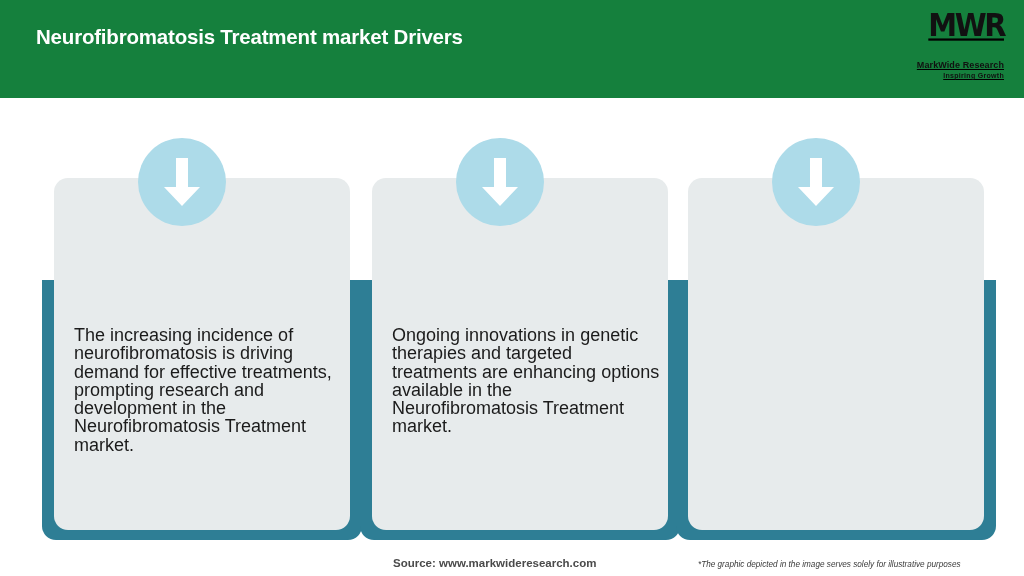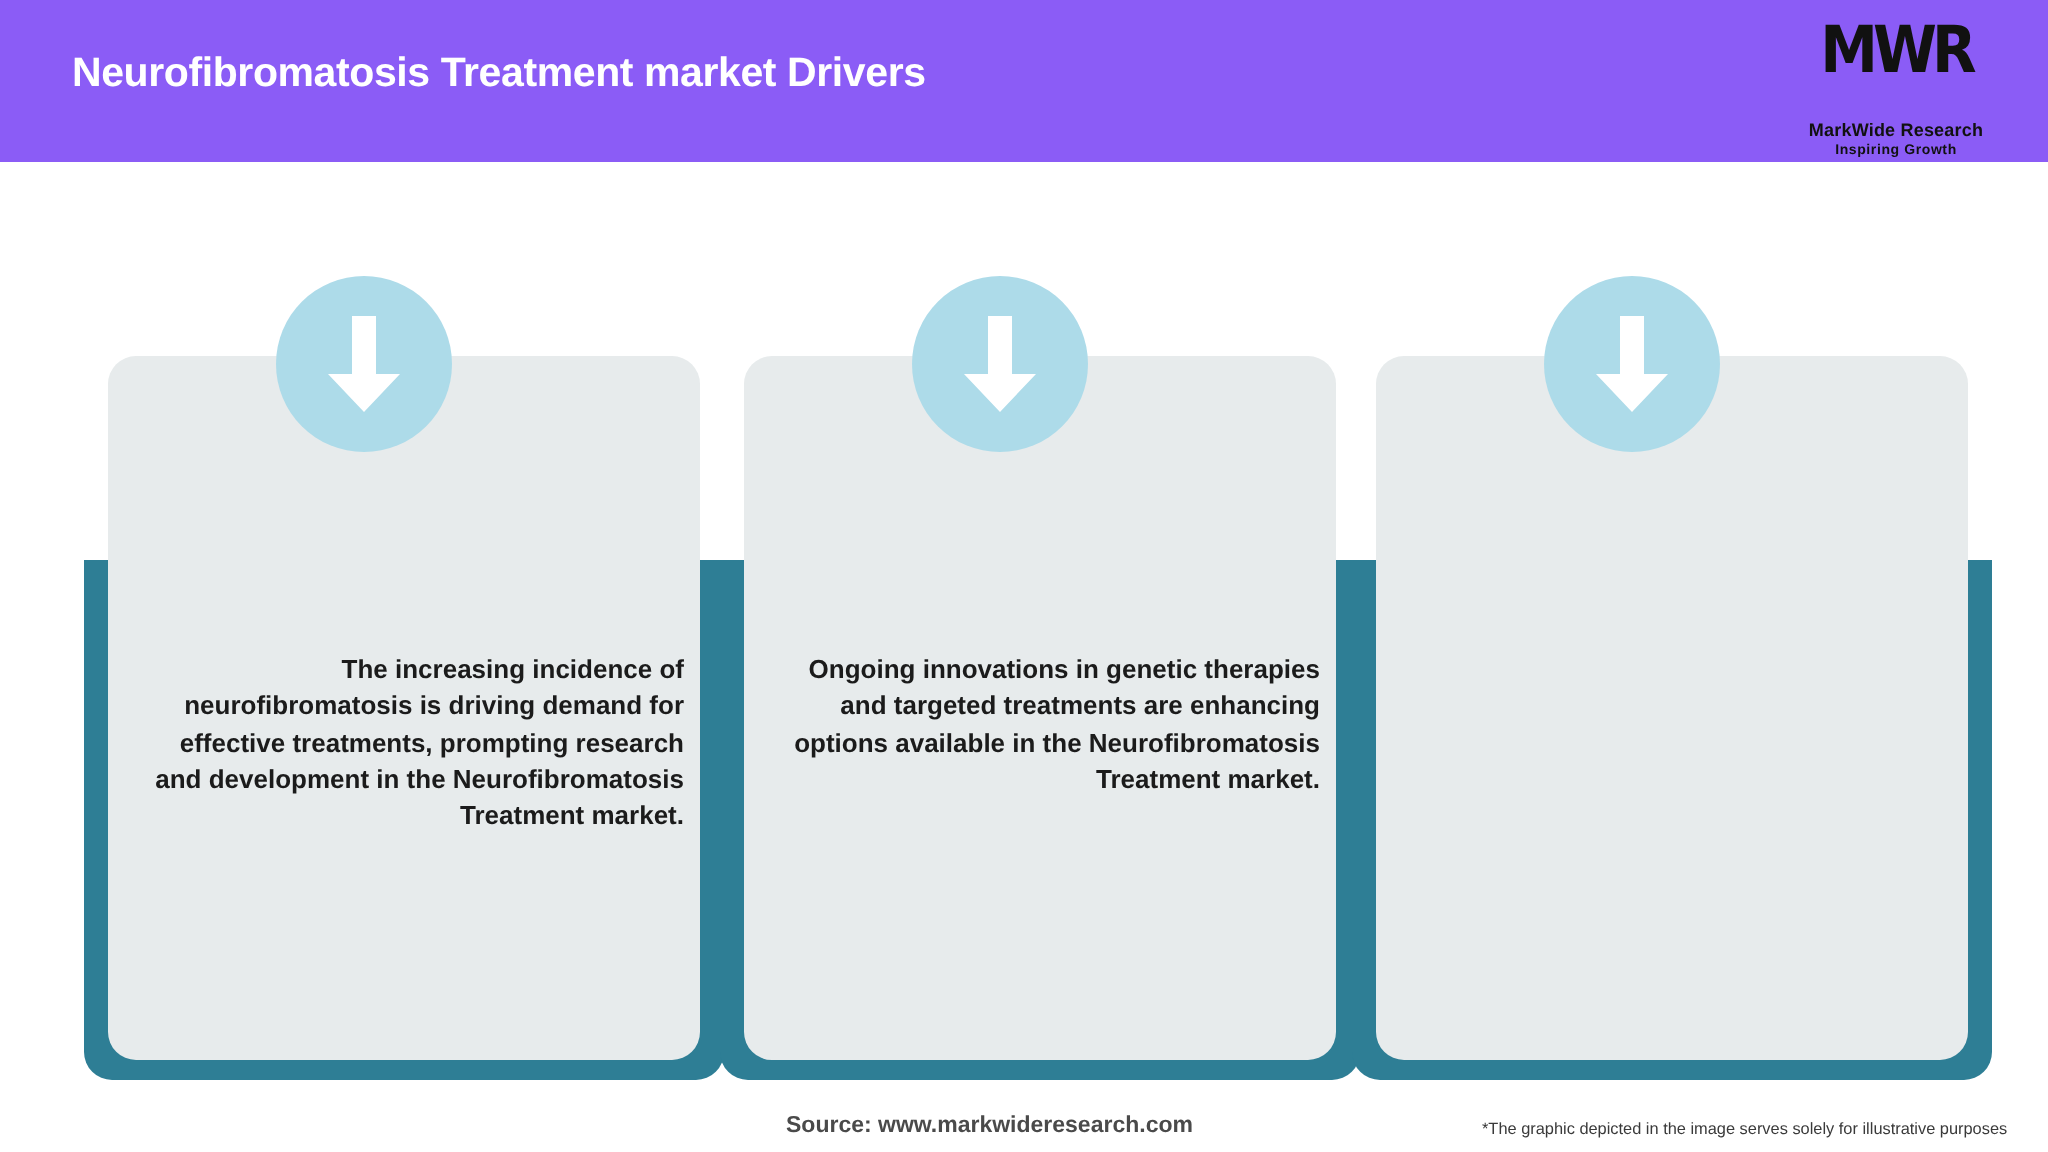--- a/index.html
+++ b/index.html
@@ -14,42 +14,43 @@
     overflow: hidden;
     position: relative;
   }
 
   
   #header-bar {
     position: absolute;
     left: 0;
     top: 0;
     width: 1024px;
-    height: 81px;
-    background: #8b5cf6;
+    height: 98px;
+    background: #15803d;
   }
   #page-title {
     position: absolute;
     left: 36px;
     top: 25px;
     font-size: 20.5px;
     font-weight: bold;
     color: #ffffff;
     letter-spacing: -0.2px;
     white-space: nowrap;
   }
 
   
   #brand-logo {
     position: absolute;
     right: 20px;
     top: 10px;
     width: 112px;
     height: 52px;
-    text-align: center;
+    text-align: right;
+    text-decoration: underline;
   }
   #logo-mark {
     font-size: 29px;
     font-weight: bold;
     color: #111111;
     letter-spacing: -2.5px;
     line-height: 30px;
     font-family: "DejaVu Sans", sans-serif;
     transform: scaleY(1.12);
   }
@@ -133,44 +134,44 @@
     font-size: 14.5px;
     font-weight: bold;
     color: #161616;
     letter-spacing: -0.1px;
   }
   .card-body {
     position: absolute;
     left: 32px;
     top: 228px;
     width: 268px;
-    font-size: 13px;
+    font-size: 18px;
     line-height: 18.3px;
     color: #1b1b1b;
-    text-align: right;
-    font-weight: bold;
+    text-align: left;
   }
 
   
   #source-note {
     position: absolute;
     left: 393px;
     top: 557px;
     font-size: 11.5px;
     font-weight: bold;
     color: #4a4a4a;
     white-space: nowrap;
   }
   #disclaimer-note {
     position: absolute;
-    left: 741px;
+    left: 698px;
     top: 560px;
     font-size: 8.2px;
     color: #3a3a3a;
     white-space: nowrap;
+    font-style: italic;
   }
 </style>
 </head>
 <body>
 
 <div id="header-bar">
   <div id="page-title">Neurofibromatosis Treatment market Drivers</div>
 
   <div id="brand-logo">
     <div id="logo-mark">MWR</div>

